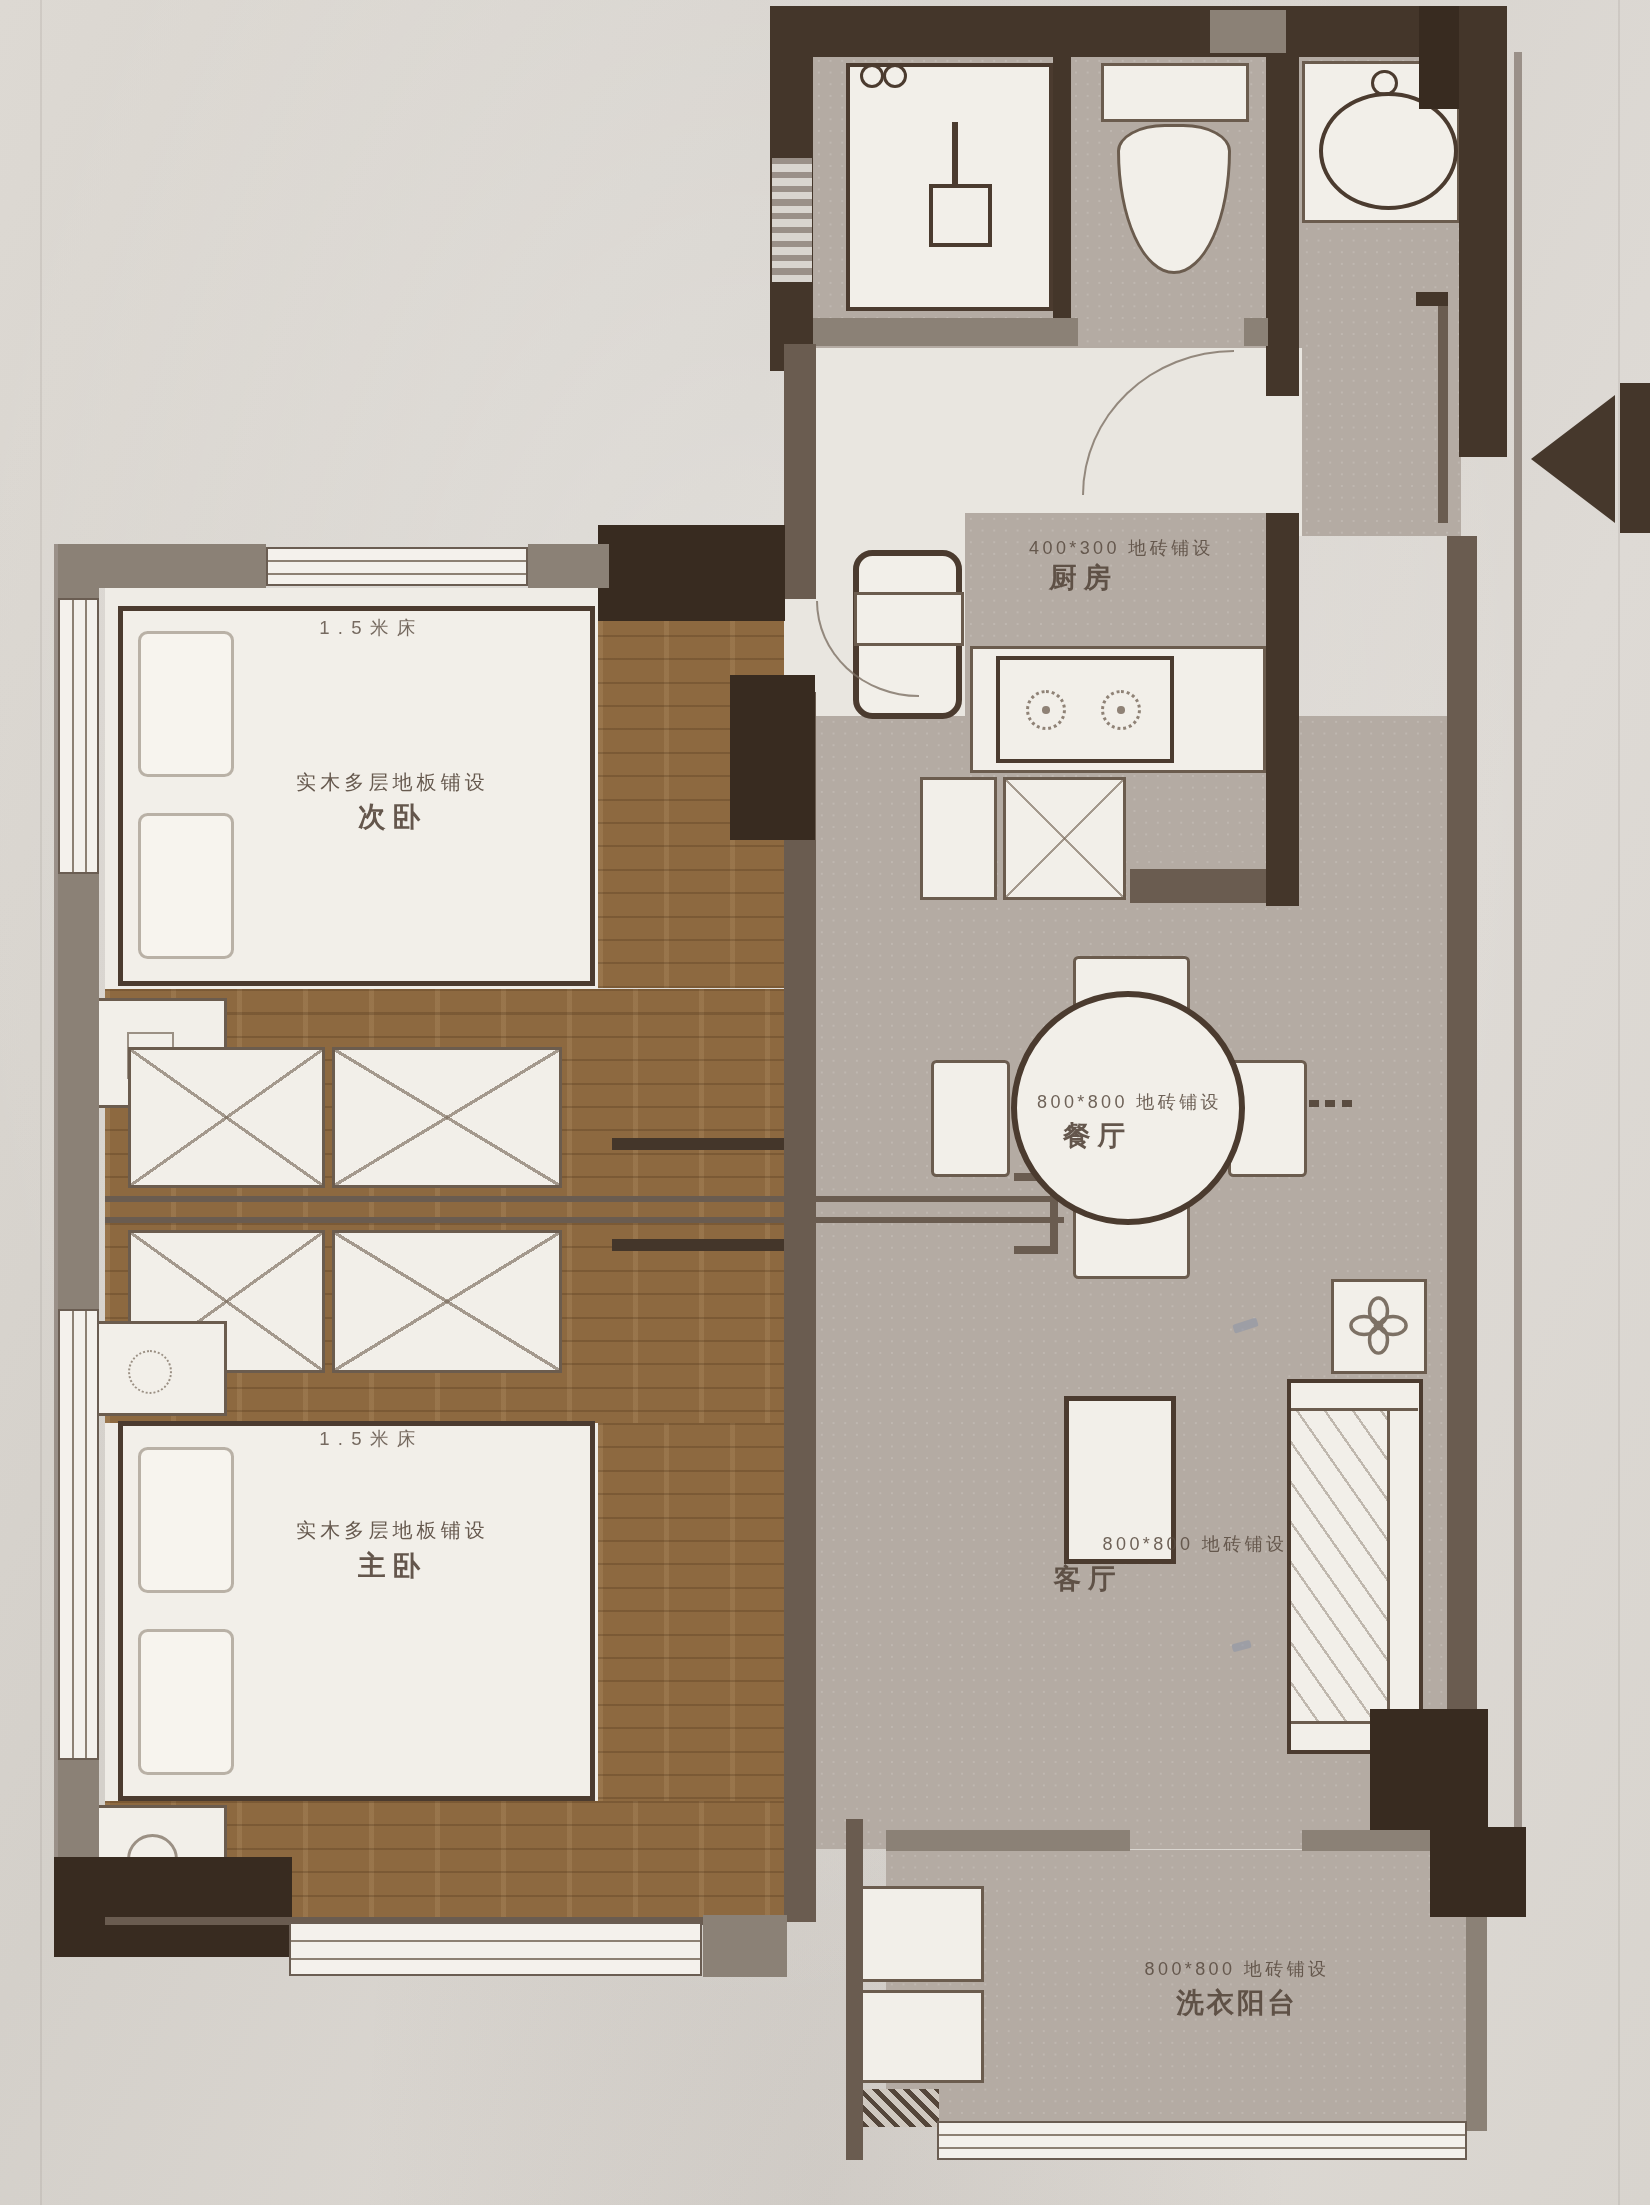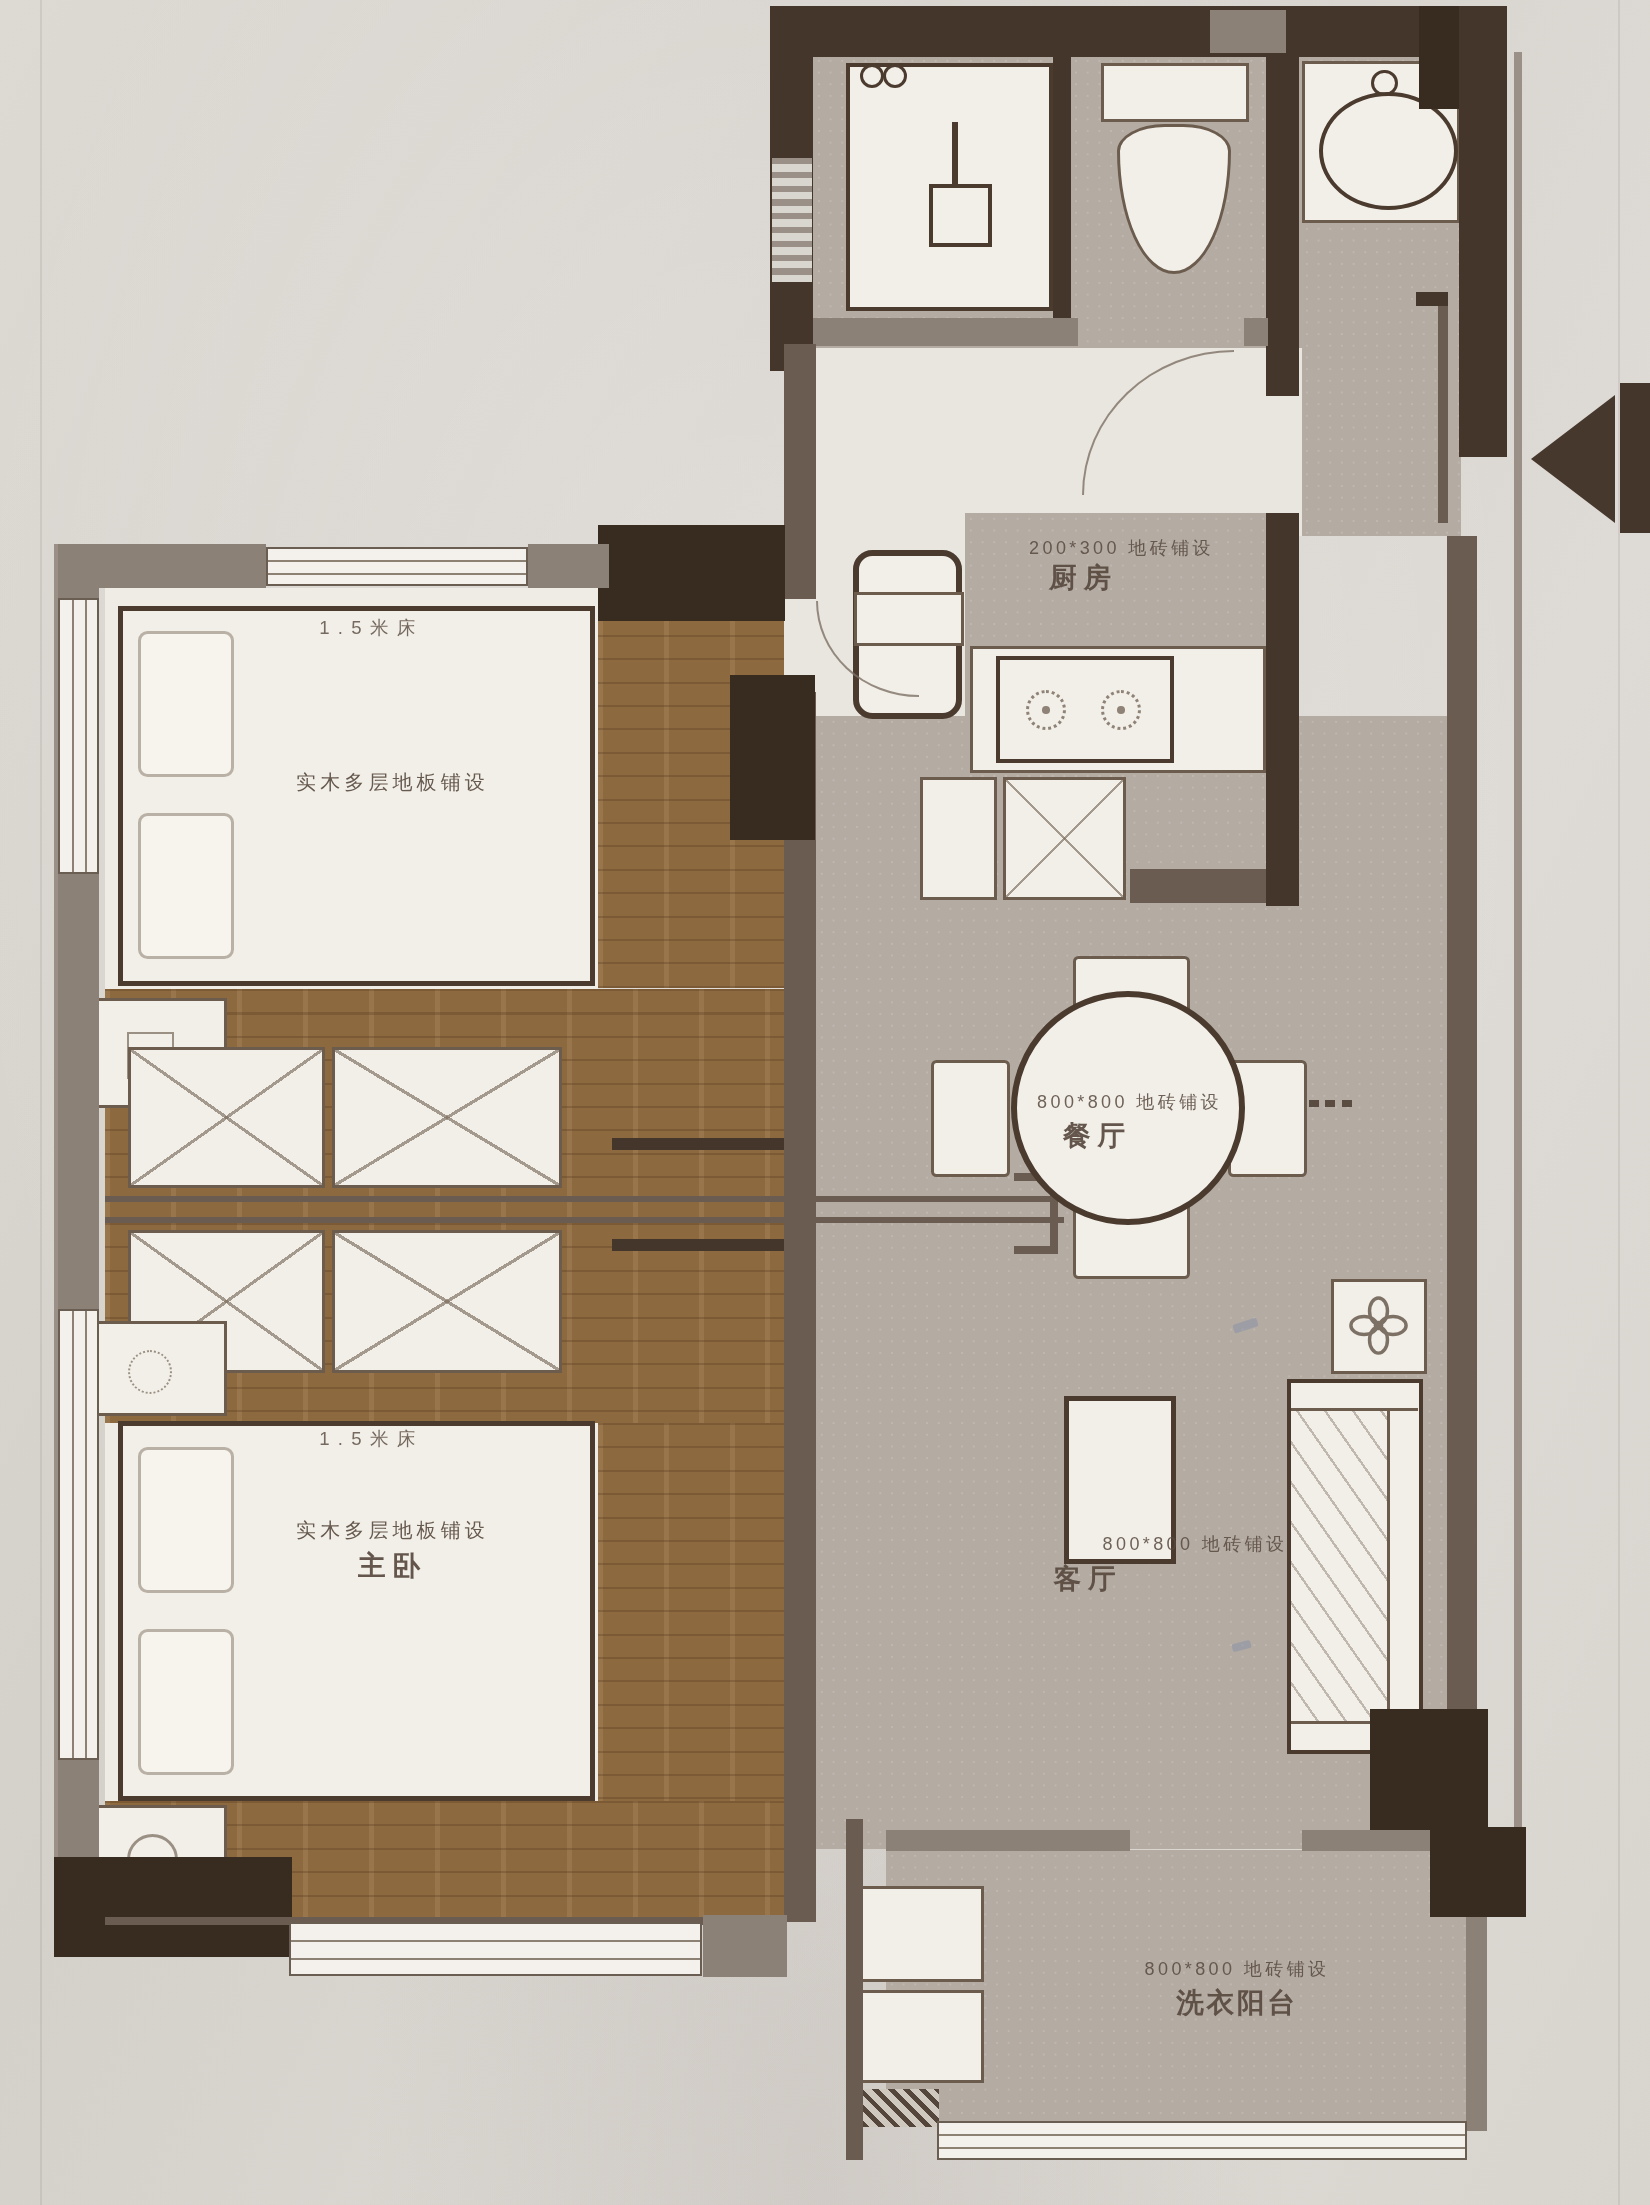--- a/index.html
+++ b/index.html
@@ -199,26 +199,27 @@
   <div class="abs wallt" style="left:846px;top:1819px;width:16.5px;height:341px;"></div>
   <div class="abs walld" style="left:1430px;top:1827px;width:96px;height:90px;"></div>
   <div class="abs wallm" style="left:1466px;top:1917px;width:20.7px;height:214px;"></div>
   <div class="abs winh" style="left:937px;top:2121px;width:530px;height:39px;"></div>
 
   <div class="abs" style="left:1531px;top:395px;width:0;height:0;border-right:84px solid #46382c;border-top:64px solid transparent;border-bottom:64px solid transparent;"></div>
   <div class="abs wall" style="left:1620px;top:383px;width:30px;height:150px;"></div>
 
   <div class="lbl size" style="left:227px;top:615px;width:289px;">1.5米床</div>
   <div class="lbl bignote" style="left:186px;top:769px;width:413px;">实木多层地板铺设</div>
+  <div class="lbl name" style="left:186px;top:798px;width:413px;">次卧</div>
 
   <div class="lbl size" style="left:227px;top:1426px;width:289px;">1.5米床</div>
   <div class="lbl bignote" style="left:186px;top:1517px;width:413px;">实木多层地板铺设</div>
   <div class="lbl name" style="left:186px;top:1547px;width:413px;">主卧</div>
 
-  <div class="lbl note" style="left:970px;top:536px;width:303px;">200*300 地砖铺设</div>
+  <div class="lbl note" style="left:970px;top:536px;width:303px;">400*300 地砖铺设</div>
   <div class="lbl name" style="left:970px;top:559px;width:227px;">厨房</div>
 
   <div class="lbl note" style="left:985px;top:1090px;width:289px;">800*800 地砖铺设</div>
   <div class="lbl name" style="left:953px;top:1117px;width:289px;">餐厅</div>
 
   <div class="lbl note" style="left:1033px;top:1532px;width:324px;">800*800 地砖铺设</div>
   <div class="lbl name" style="left:926px;top:1560px;width:324px;">客厅</div>
 
   <div class="lbl note" style="left:1075px;top:1957px;width:324px;">800*800 地砖铺设</div>
   <div class="lbl name" style="left:1075px;top:1984px;width:324px;letter-spacing:2.8px;font-family:Liberation Serif, serif;">洗衣阳台</div>

